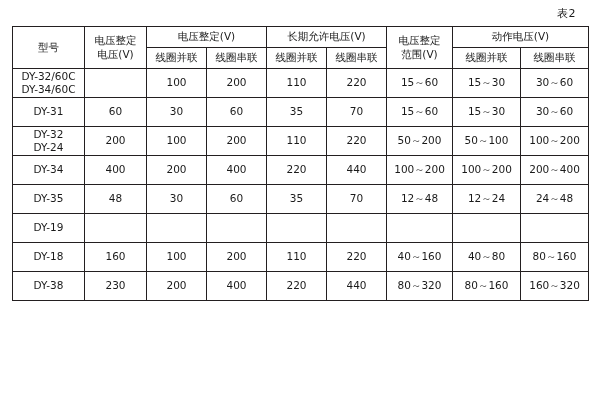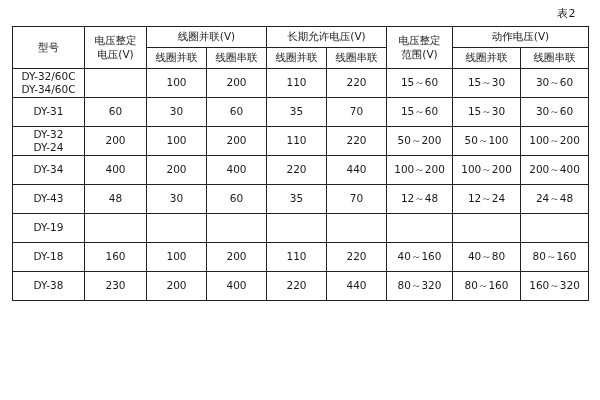--- a/index.html
+++ b/index.html
@@ -94,21 +94,21 @@
       <col style="width:68px">
       <col style="width:68px">
     </colgroup>
     <tbody>
       <tr class="hdr-top">
         <td rowspan="2" class="model-head">型号</td>
         <td rowspan="2" class="two-line">
           <div>电压整定</div>
           <div>电压(V)</div>
         </td>
-        <td colspan="2">线圈并联(V)</td>
+        <td colspan="2">电压整定(V)</td>
         <td colspan="2">长期允许电压(V)</td>
         <td rowspan="2" class="two-line">
           <div>电压整定</div>
           <div>范围(V)</div>
         </td>
         <td colspan="2">动作电压(V)</td>
       </tr>
       <tr class="hdr-sub">
         <td>线圈并联</td>
         <td>线圈串联</td>
@@ -168,21 +168,21 @@
         <td>400</td>
         <td>220</td>
         <td>440</td>
         <td class="nowrap">100～200</td>
         <td class="nowrap">100～200</td>
         <td class="nowrap">200～400</td>
       </tr>
 
       <tr class="body-row">
         <td class="model-cell pad">
-          <div>DY-43</div>
+          <div>DY-35</div>
         </td>
         <td>48</td>
         <td>30</td>
         <td>60</td>
         <td>35</td>
         <td>70</td>
         <td class="nowrap">12～48</td>
         <td class="nowrap">12～24</td>
         <td class="nowrap">24～48</td>
       </tr>

